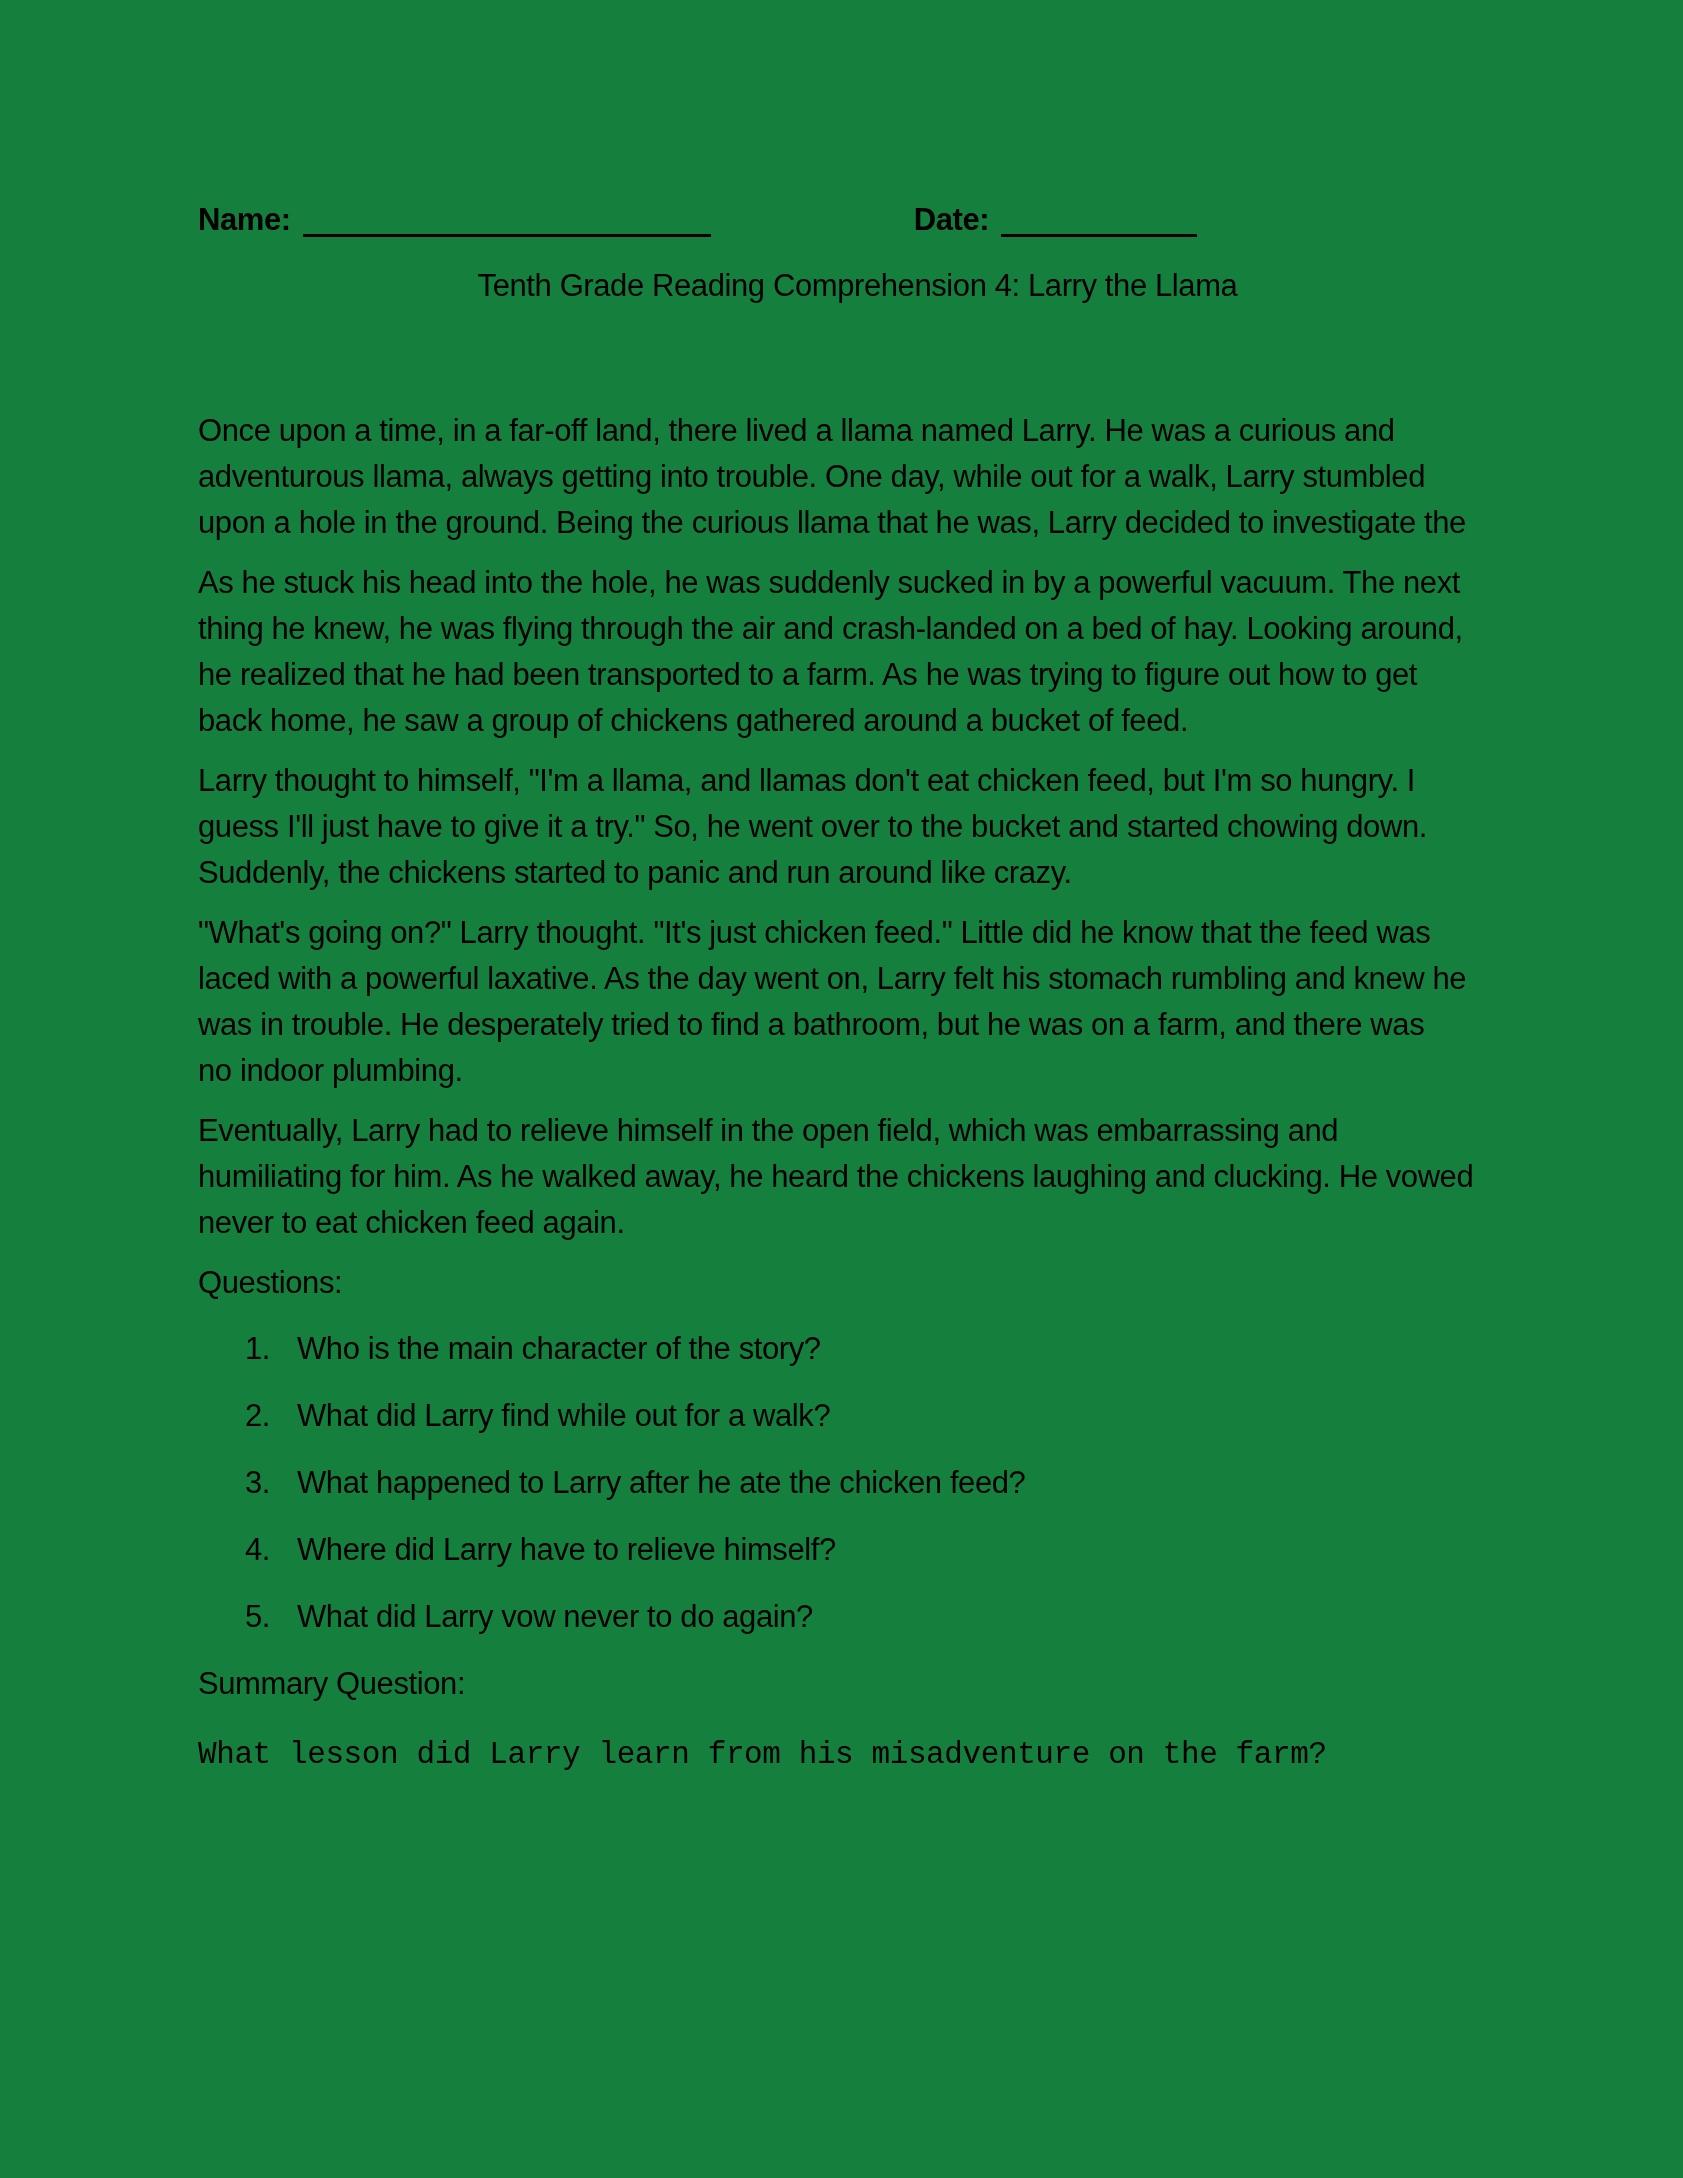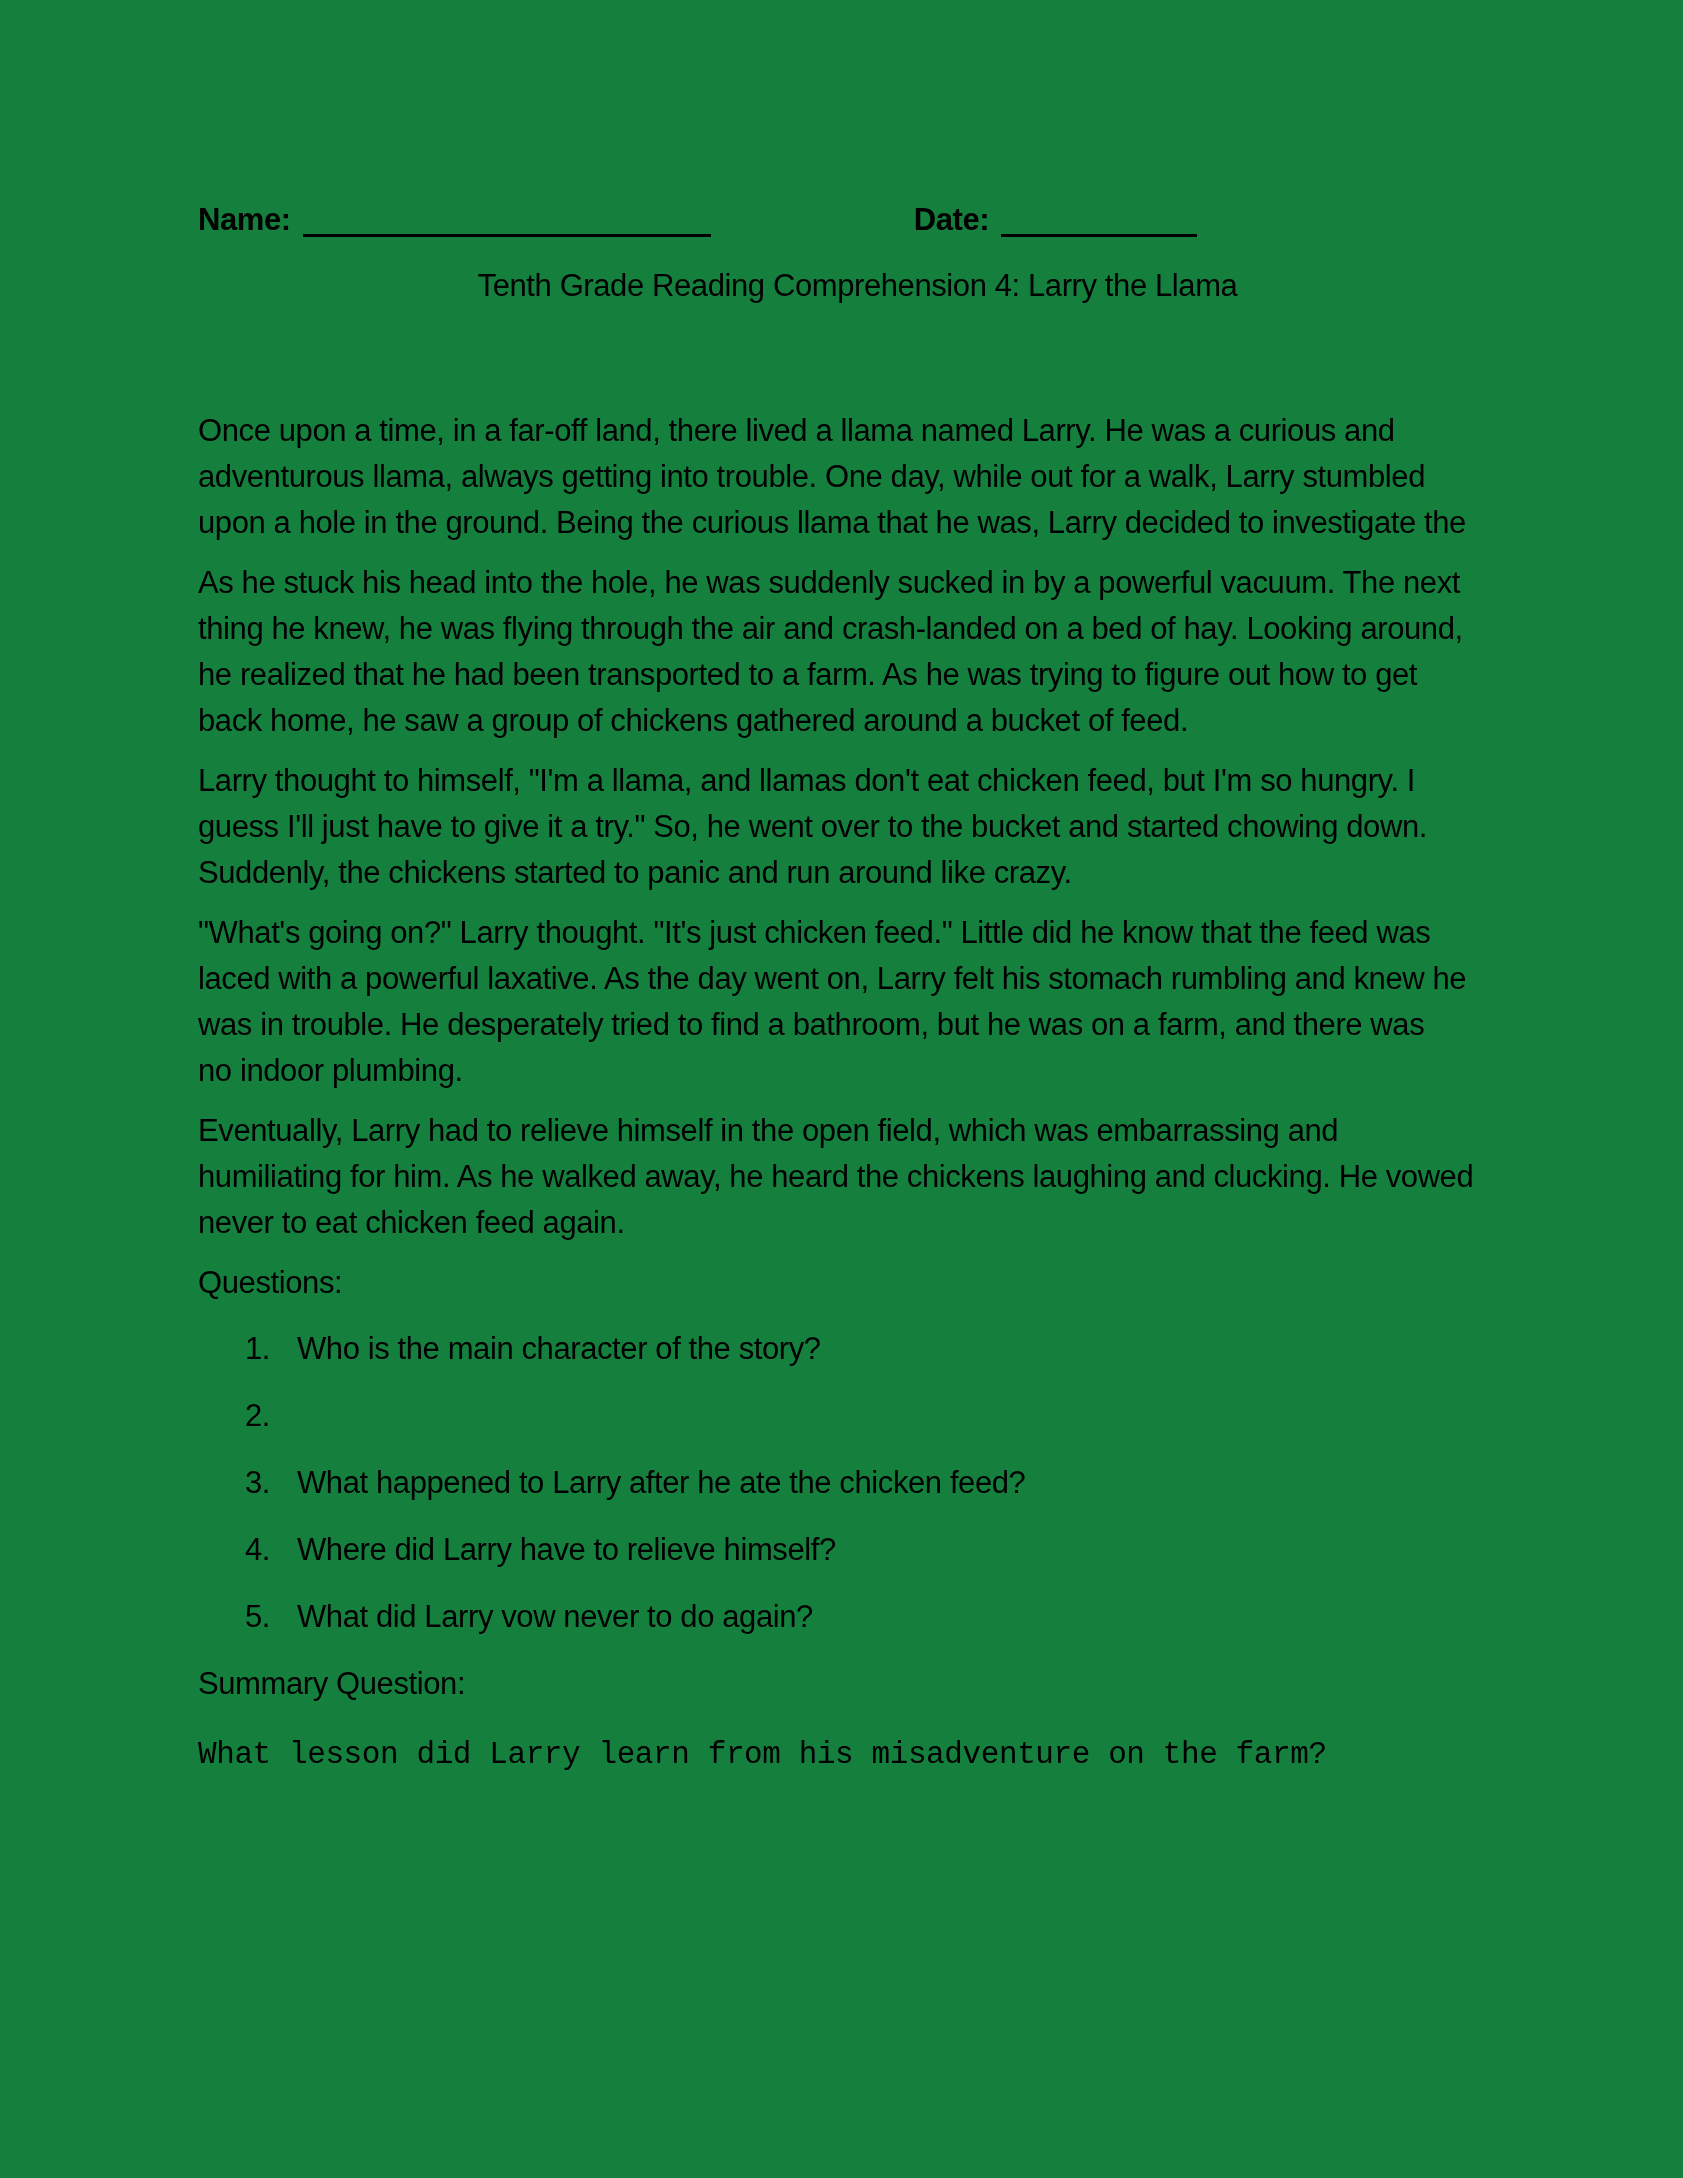--- a/index.html
+++ b/index.html
@@ -125,20 +125,21 @@
     </div>
 
     <div class="q-label">Questions:</div>
 
     <div class="q-item">
       <span class="q-num">1.</span>
       <span class="q-text">Who is the main character of the story?</span>
     </div>
     <div class="q-item">
       <span class="q-num">2.</span>
+      <span class="q-text">What did Larry find while out for a walk?</span>
     </div>
     <div class="q-item">
       <span class="q-num">3.</span>
       <span class="q-text">What happened to Larry after he ate the chicken feed?</span>
     </div>
     <div class="q-item">
       <span class="q-num">4.</span>
       <span class="q-text">Where did Larry have to relieve himself?</span>
     </div>
     <div class="q-item">

